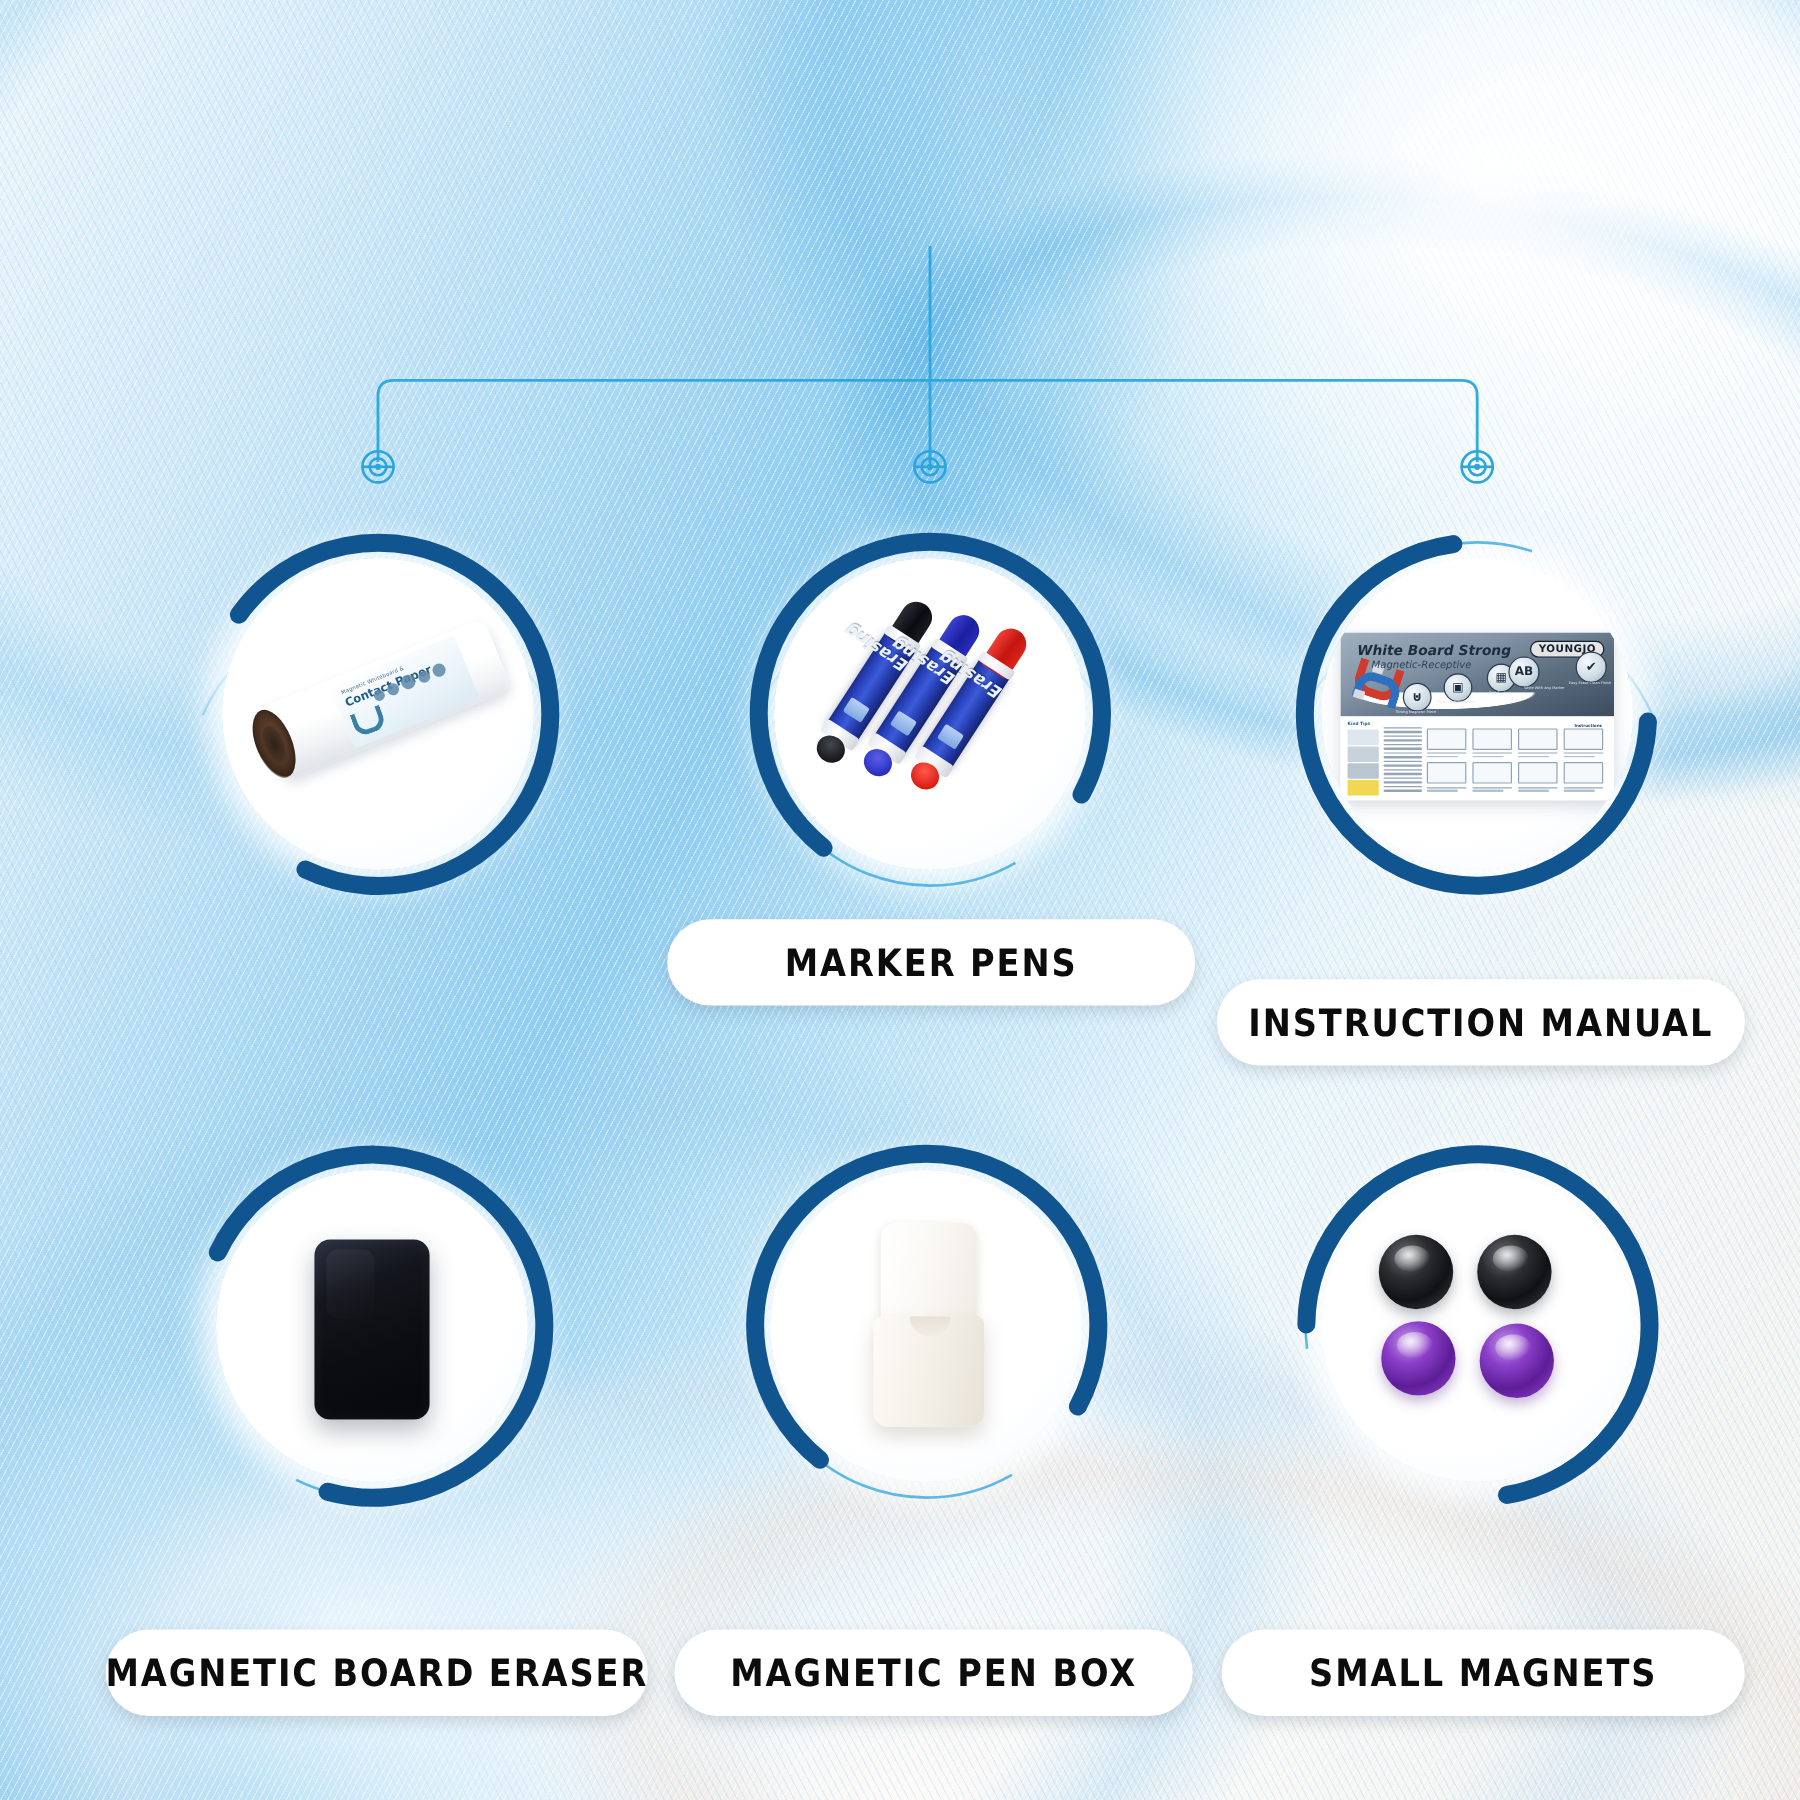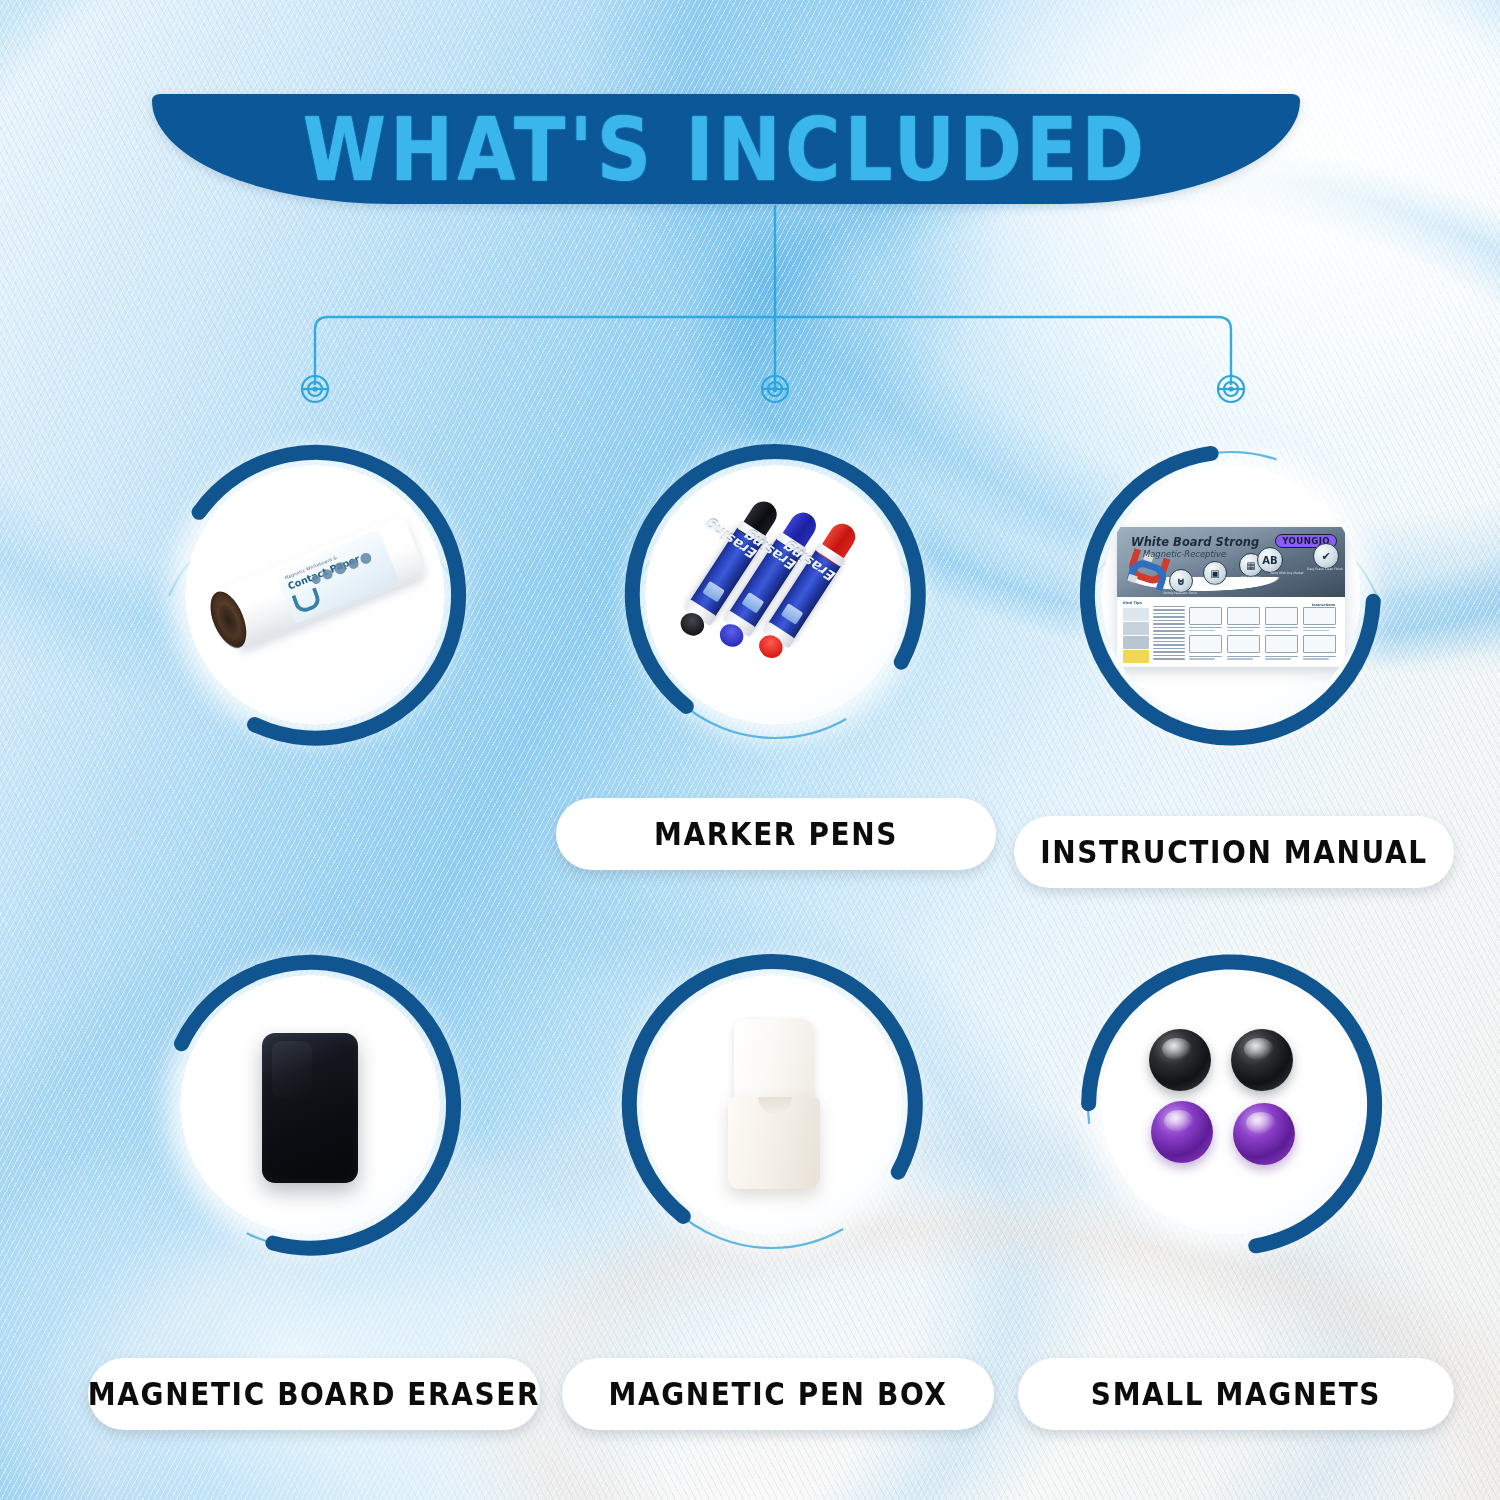--- a/index.html
+++ b/index.html
@@ -142,21 +142,21 @@
   
   .manual{position:absolute;left:16px;top:62px;width:228px;height:140px;
     background:#ffffff;box-shadow:0 5px 13px rgba(110,130,150,.30);overflow:hidden;}
   .mn-top{position:absolute;left:0;top:0;width:228px;height:70px;
     background:linear-gradient(160deg,#9fb0bf 0%,#8294a6 35%,#5d7082 62%,#3b4c5d 100%);}
   .mn-top::after{content:"";position:absolute;left:0;bottom:-6px;width:228px;height:26px;
     background:radial-gradient(ellipse 62% 100% at 38% 0%, #ffffff 0%, #ffffff 52%, rgba(255,255,255,0) 54%);}
   .mn-title{position:absolute;left:14px;top:8px;color:#1b2d3d;font-size:11.5px;font-weight:700;font-style:italic;white-space:nowrap;}
   .mn-sub{position:absolute;left:26px;top:22px;color:#2b4458;font-size:8.4px;font-style:italic;white-space:nowrap;}
   .mn-brand{position:absolute;right:8px;top:7px;padding:1px 6px;border:1.4px solid #10202c;border-radius:9px;
-    background:#8b5cf6;color:#10202c;font-size:8.6px;font-weight:700;letter-spacing:.4px;}
+    background:#e5e5e5;color:#10202c;font-size:8.6px;font-weight:700;letter-spacing:.4px;}
   .mn-magnet{position:absolute;left:8px;top:26px;width:34px;height:30px;}
   .mn-magnet .mg-u{position:absolute;left:4px;top:0;width:24px;height:22px;
     border:7px solid #d23b2c;border-bottom:none;border-radius:14px 14px 0 0;transform:rotate(198deg);}
   .mn-magnet .mg-b{position:absolute;left:4px;top:9px;width:24px;height:17px;
     border:7px solid #2e6fbf;border-top:none;border-radius:0 0 14px 14px;transform:rotate(198deg);}
   .mn-magnet .mg-t1{position:absolute;left:19px;top:1px;width:9px;height:7px;background:#d9dde0;border-radius:1px;transform:rotate(18deg);}
   .mn-magnet .mg-t2{position:absolute;left:3px;top:22px;width:9px;height:7px;background:#d9dde0;border-radius:1px;transform:rotate(18deg);}
   .mn-icons{position:absolute;left:52px;top:24px;width:168px;height:44px;}
   .mn-ic{position:absolute;border-radius:50%;background:radial-gradient(circle at 35% 30%,#f6fafc,#cfdbe4 60%,#9fb2c2 100%);
     border:1.6px solid #2b3d4d;}
@@ -194,23 +194,20 @@
   <div class="wave wave-b"></div>
   <div class="wave wave-c"></div>
   <div class="wave wave-d"></div>
   <div class="wave wave-e"></div>
   <div class="wave wave-f"></div>
   <div class="bg-stripes"></div>
   <div class="bg-stripes2"></div>
   <div class="glow-tr"></div>
   <div class="glow-bl"></div>
 
-  <div class="banner">
-    <div class="banner-text">WHAT'S INCLUDED</div>
-  </div>
 
   <svg class="connector" viewBox="0 0 1500 1500">
     <g fill="none" stroke="#2ba6dd" stroke-width="2.4" opacity="0.95">
       <path d="M775,205 L775,317"></path>
       <path d="M315,385 L315,330 Q315,317 328,317 L1218,317 Q1231,317 1231,330 L1231,385"></path>
       <path d="M775,317 L775,392"></path>
     </g>
     <g fill="none" stroke="#2ba6dd" stroke-width="2.2">
       <circle cx="315" cy="389" r="13"></circle>
         <circle cx="315" cy="389" r="7"></circle>
@@ -412,21 +409,21 @@
                   <div class="tx"></div>
                   <div class="tx2"></div>
                 </div>
             </div>
           </div>
         </div>
       </div>
     </div>
   </div>
 
-  <div class="pill" style="left:556px;top:798px;width:440px;">
+  <div class="pill" style="left:556px;top:766px;width:440px;">
     <span>MARKER PENS</span>
   </div>
   <div class="pill" style="left:1014px;top:816px;width:440px;">
     <span>INSTRUCTION MANUAL</span>
   </div>
 
   <div class="circle-wrap" style="left:150px;top:945px;">
     <div class="circle-white"></div>
     <svg class="arc-svg" viewBox="0 0 320 320">
       <circle cx="160" cy="160" r="143" fill="none" stroke="#3aa8dd" stroke-width="2.2" opacity="0.8" stroke-dasharray="260 640" stroke-dashoffset="-30"></circle>

